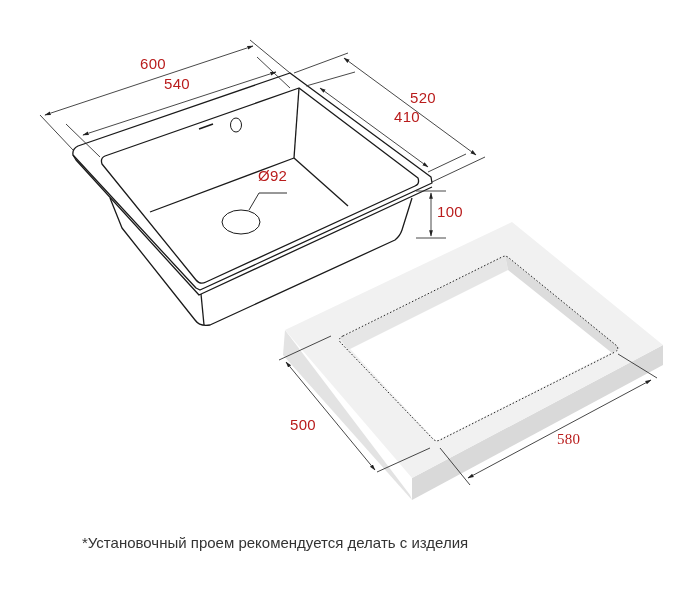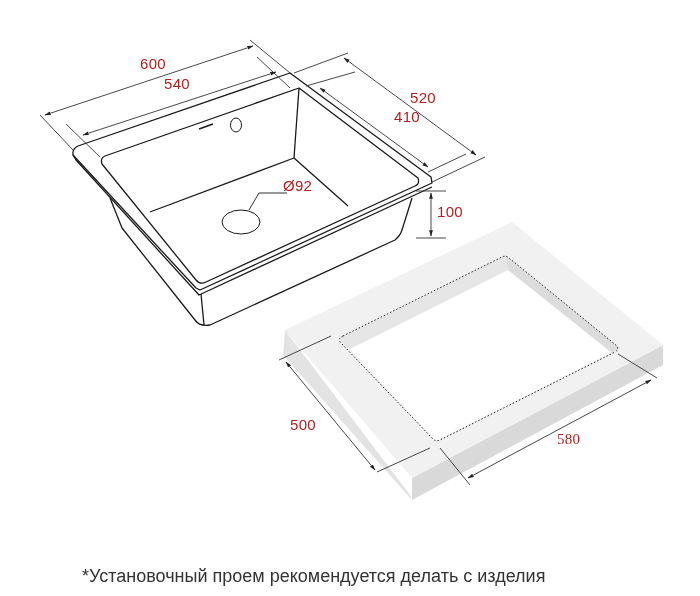--- a/index.html
+++ b/index.html
@@ -1,20 +1,20 @@
 <!DOCTYPE html>
 <html><head>
   <meta charset="utf-8">
   <style>
     html, body { margin: 0; padding: 0; background: #ffffff; }
     body { width: 700px; height: 596px; position: relative; overflow: hidden;
            font-family: "Liberation Sans", "DejaVu Sans", sans-serif; color: #222; }
     #drawing { position: absolute; left: 0; top: 0; width: 700px; height: 596px; }
     .dim-label { position: absolute; font-size: 15px; color: #b91c1c; line-height: 1; letter-spacing: 0.3px; }
-    .note { position: absolute; left: 82px; top: 534px; font-size: 18px; color: #333; margin-top: 32px; }
+    .note { position: absolute; left: 82px; top: 534px; font-size: 15px; color: #333; }
   </style>
 </head>
 <body>
 
 <svg id="drawing" viewBox="0 0 700 596" xmlns="http://www.w3.org/2000/svg">
   <defs>
     <marker id="arr" viewBox="0 0 10 10" refX="9" refY="5" markerWidth="7" markerHeight="7" orient="auto-start-reverse">
       <path d="M0,2 L10,5 L0,8 z" fill="#222"></path>
     </marker>
   </defs>
@@ -93,17 +93,17 @@
     <line x1="416" y1="238" x2="446" y2="238"></line>
     <line x1="431" y1="193" x2="431" y2="236" marker-start="url(#arr)" marker-end="url(#arr)"></line>
   </g>
 </svg>
 
 <div class="dim-label" style="left:140px; top:56px;">600</div>
 <div class="dim-label" style="left:164px; top:76px;">540</div>
 <div class="dim-label" style="left:410px; top:90px;">520</div>
 <div class="dim-label" style="left:374px; top:109px;margin-left:20px;">410</div>
 <div class="dim-label" style="left:437px; top:204px;">100</div>
-<div class="dim-label" style="left:258px; top:178px;margin-left:25px;">Ø92</div>
+<div class="dim-label" style="left:258px; top:168px;">Ø92</div>
 <div class="dim-label" style="left:290px; top:417px;">500</div>
 <div class="dim-label" style="left:557px; top:432px;font-family:Liberation Serif, serif;">580</div>
 
 <div class="note">*Установочный проем рекомендуется делать с изделия</div>
 
 </body></html>

